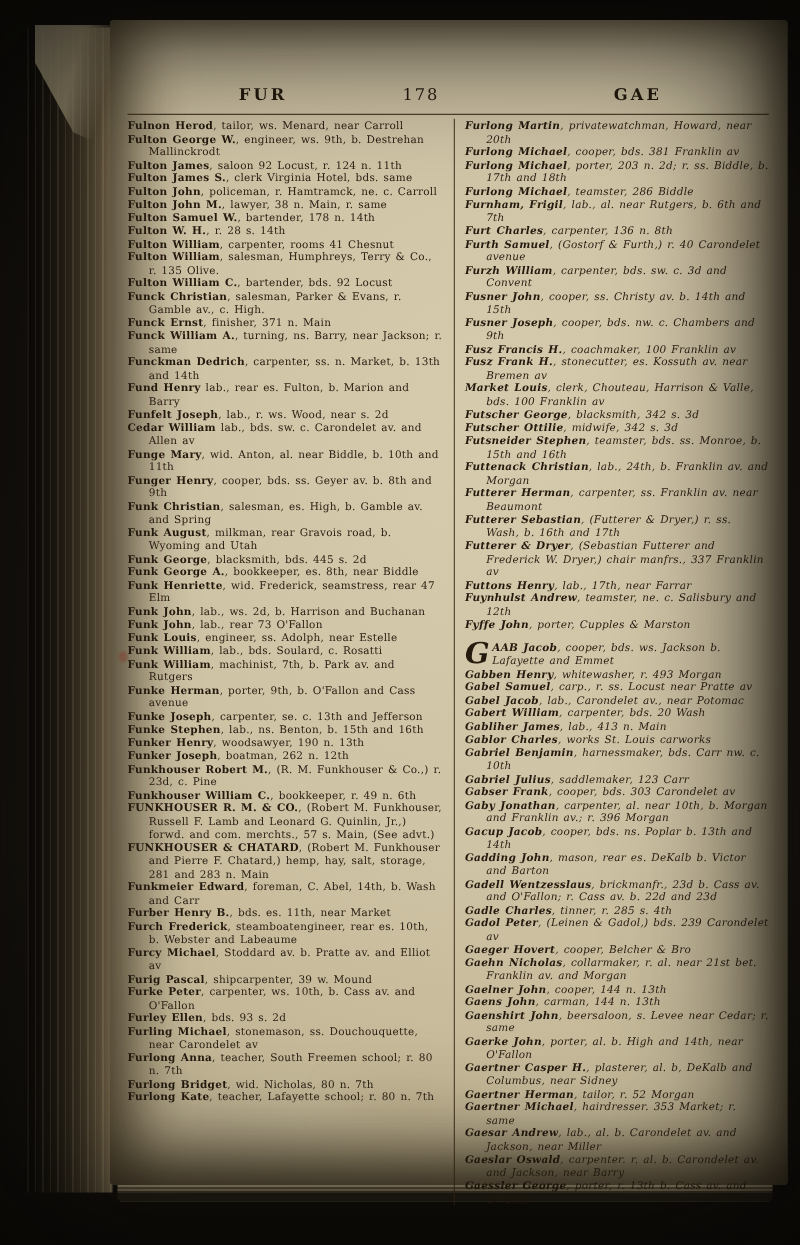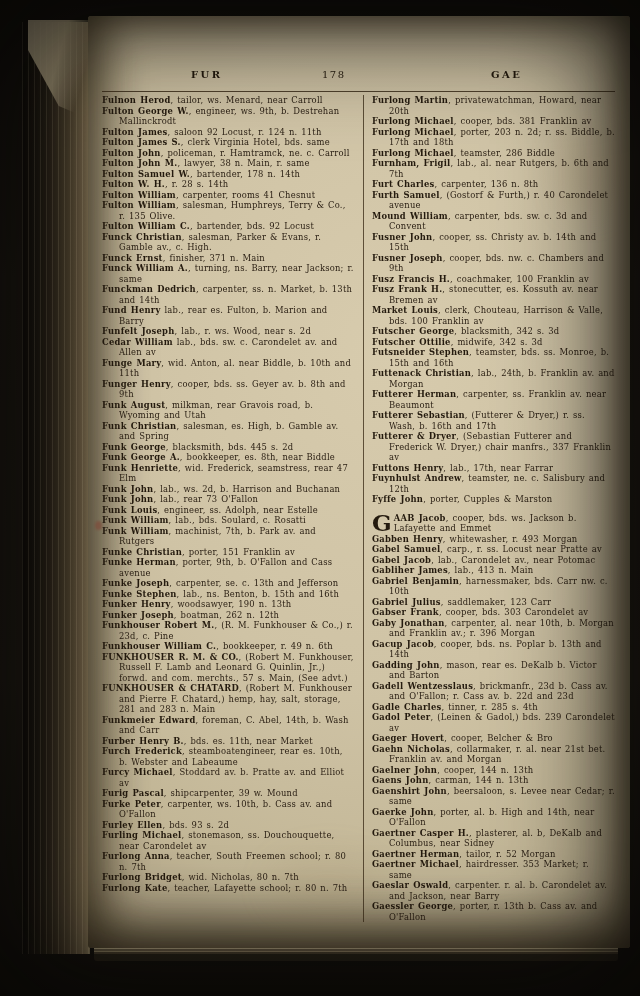--- a/index.html
+++ b/index.html
@@ -34,31 +34,31 @@
   .stain1{position:absolute;left:7px;top:505px;width:7px;height:9px;border-radius:50%;
     background:#8a5340;filter:blur(1px);opacity:.7;}
   .stain2{position:absolute;left:470px;top:110px;width:60px;height:90px;border-radius:50%;
     background:#9d7c4e;filter:blur(18px);opacity:.12;}
   .stain3{position:absolute;left:180px;top:840px;width:120px;height:60px;border-radius:50%;
     background:#8f7448;filter:blur(20px);opacity:.10;}
 
   .content{position:absolute;left:14px;top:0;width:513px;height:932px;}
 
   .header-row{position:absolute;top:53px;left:0;width:513px;height:20px;color:#241a0e;}
-  .hdr{position:absolute;font-size:10px;font-weight:bold;letter-spacing:2.5px;}
+  .hdr{position:absolute;font-size:13px;font-weight:bold;letter-spacing:2.5px;}
   .hdr-left{left:89px;}
   .hdr-center{left:220px;font-weight:normal;letter-spacing:1.5px;}
   .hdr-right{left:389px;}
   .header-rule{position:absolute;top:75px;left:0;width:513px;border-top:1.4px solid rgba(58,44,24,.85);}
 
   .columns{position:absolute;top:79px;left:0;width:513px;display:flex;align-items:flex-start;}
   .col{font-size:8.4px;line-height:10.5px;color:var(--ink);
     letter-spacing:.22px;word-spacing:1px;text-align:left;}
   .col-left{width:256px;}
-  .col-right{width:247px;margin-left:9px;border-left:1px solid rgba(62,47,26,.8);padding-left:8px;}
+  .col-right{width:247px;margin-left:9px;border-left:1px solid rgba(62,47,26,.8);padding-left:8px;font-style:italic;}
 
   .entry{padding-left:17px;text-indent:-17px;}
   .entry.gap{margin-top:8px;}
   .entry.has-drop{padding-left:0;text-indent:0;}
   .nm{font-weight:bold;color:#241a0e;}
   .dropcap{float:left;font-size:23px;line-height:19px;font-weight:bold;
     margin:0 2px 0 0;color:#241a0e;}
 
   .vignette{position:absolute;inset:0;pointer-events:none;
     box-shadow:inset 0 0 110px 30px rgba(8,6,4,.8);}
@@ -101,31 +101,30 @@
             <div class="entry"><span class="nm">Fulton William C.</span>, bartender, bds. 92 Locust</div>
             <div class="entry"><span class="nm">Funck Christian</span>, salesman, Parker &amp; Evans, r. Gamble av., c. High.</div>
             <div class="entry"><span class="nm">Funck Ernst</span>, finisher, 371 n. Main</div>
             <div class="entry"><span class="nm">Funck William A.</span>, turning, ns. Barry, near Jackson; r. same</div>
             <div class="entry"><span class="nm">Funckman Dedrich</span>, carpenter, ss. n. Market, b. 13th and 14th</div>
             <div class="entry"><span class="nm">Fund Henry</span> lab., rear es. Fulton, b. Marion and Barry</div>
             <div class="entry"><span class="nm">Funfelt Joseph</span>, lab., r. ws. Wood, near s. 2d</div>
             <div class="entry"><span class="nm">Cedar William</span> lab., bds. sw. c. Carondelet av. and Allen av</div>
             <div class="entry"><span class="nm">Funge Mary</span>, wid. Anton, al. near Biddle, b. 10th and 11th</div>
             <div class="entry"><span class="nm">Funger Henry</span>, cooper, bds. ss. Geyer av. b. 8th and 9th</div>
+            <div class="entry"><span class="nm">Funk Christian</span>, salesman, es. High, b. Gamble av. and Spring</div>
             <div class="entry"><span class="nm">Funk August</span>, milkman, rear Gravois road, b. Wyoming and Utah</div>
-            <div class="entry"><span class="nm">Funk Christian</span>, salesman, es. High, b. Gamble av. and Spring</div>
             <div class="entry"><span class="nm">Funk George</span>, blacksmith, bds. 445 s. 2d</div>
             <div class="entry"><span class="nm">Funk George A.</span>, bookkeeper, es. 8th, near Biddle</div>
             <div class="entry"><span class="nm">Funk Henriette</span>, wid. Frederick, seamstress, rear 47 Elm</div>
             <div class="entry"><span class="nm">Funk John</span>, lab., ws. 2d, b. Harrison and Buchanan</div>
             <div class="entry"><span class="nm">Funk John</span>, lab., rear 73 O'Fallon</div>
             <div class="entry"><span class="nm">Funk Louis</span>, engineer, ss. Adolph, near Estelle</div>
             <div class="entry"><span class="nm">Funk William</span>, lab., bds. Soulard, c. Rosatti</div>
             <div class="entry"><span class="nm">Funk William</span>, machinist, 7th, b. Park av. and Rutgers</div>
-            <div class="entry"><span class="nm">Funke Christian</span>, porter, 151 Franklin av</div>
             <div class="entry"><span class="nm">Funke Herman</span>, porter, 9th, b. O'Fallon and Cass avenue</div>
             <div class="entry"><span class="nm">Funke Joseph</span>, carpenter, se. c. 13th and Jefferson</div>
             <div class="entry"><span class="nm">Funke Stephen</span>, lab., ns. Benton, b. 15th and 16th</div>
             <div class="entry"><span class="nm">Funker Henry</span>, woodsawyer, 190 n. 13th</div>
             <div class="entry"><span class="nm">Funker Joseph</span>, boatman, 262 n. 12th</div>
             <div class="entry"><span class="nm">Funkhouser Robert M.</span>, (R. M. Funkhouser &amp; Co.,) r. 23d, c. Pine</div>
             <div class="entry"><span class="nm">Funkhouser William C.</span>, bookkeeper, r. 49 n. 6th</div>
             <div class="entry"><span class="nm">FUNKHOUSER R. M. &amp; CO.</span>, (Robert M. Funkhouser, Russell F. Lamb and Leonard G. Quinlin, Jr.,) forwd. and com. merchts., 57 s. Main, (See advt.)</div>
             <div class="entry"><span class="nm">FUNKHOUSER &amp; CHATARD</span>, (Robert M. Funkhouser and Pierre F. Chatard,) hemp, hay, salt, storage, 281 and 283 n. Main</div>
             <div class="entry"><span class="nm">Funkmeier Edward</span>, foreman, C. Abel, 14th, b. Wash and Carr</div>
@@ -141,59 +140,62 @@
             <div class="entry"><span class="nm">Furlong Kate</span>, teacher, Lafayette school; r. 80 n. 7th</div>
           </div>
         <div class="col col-right">
             <div class="entry"><span class="nm">Furlong Martin</span>, privatewatchman, Howard, near 20th</div>
             <div class="entry"><span class="nm">Furlong Michael</span>, cooper, bds. 381 Franklin av</div>
             <div class="entry"><span class="nm">Furlong Michael</span>, porter, 203 n. 2d; r. ss. Biddle, b. 17th and 18th</div>
             <div class="entry"><span class="nm">Furlong Michael</span>, teamster, 286 Biddle</div>
             <div class="entry"><span class="nm">Furnham, Frigil</span>, lab., al. near Rutgers, b. 6th and 7th</div>
             <div class="entry"><span class="nm">Furt Charles</span>, carpenter, 136 n. 8th</div>
             <div class="entry"><span class="nm">Furth Samuel</span>, (Gostorf &amp; Furth,) r. 40 Carondelet avenue</div>
-            <div class="entry"><span class="nm">Mound William</span>, carpenter, bds. sw. c. 3d and Convent</div>
+            <div class="entry"><span class="nm">Furzh William</span>, carpenter, bds. sw. c. 3d and Convent</div>
             <div class="entry"><span class="nm">Fusner John</span>, cooper, ss. Christy av. b. 14th and 15th</div>
             <div class="entry"><span class="nm">Fusner Joseph</span>, cooper, bds. nw. c. Chambers and 9th</div>
             <div class="entry"><span class="nm">Fusz Francis H.</span>, coachmaker, 100 Franklin av</div>
             <div class="entry"><span class="nm">Fusz Frank H.</span>, stonecutter, es. Kossuth av. near Bremen av</div>
             <div class="entry"><span class="nm">Market Louis</span>, clerk, Chouteau, Harrison &amp; Valle, bds. 100 Franklin av</div>
             <div class="entry"><span class="nm">Futscher George</span>, blacksmith, 342 s. 3d</div>
             <div class="entry"><span class="nm">Futscher Ottilie</span>, midwife, 342 s. 3d</div>
             <div class="entry"><span class="nm">Futsneider Stephen</span>, teamster, bds. ss. Monroe, b. 15th and 16th</div>
             <div class="entry"><span class="nm">Futtenack Christian</span>, lab., 24th, b. Franklin av. and Morgan</div>
             <div class="entry"><span class="nm">Futterer Herman</span>, carpenter, ss. Franklin av. near Beaumont</div>
             <div class="entry"><span class="nm">Futterer Sebastian</span>, (Futterer &amp; Dryer,) r. ss. Wash, b. 16th and 17th</div>
             <div class="entry"><span class="nm">Futterer &amp; Dryer</span>, (Sebastian Futterer and Frederick W. Dryer,) chair manfrs., 337 Franklin av</div>
             <div class="entry"><span class="nm">Futtons Henry</span>, lab., 17th, near Farrar</div>
             <div class="entry"><span class="nm">Fuynhulst Andrew</span>, teamster, ne. c. Salisbury and 12th</div>
             <div class="entry"><span class="nm">Fyffe John</span>, porter, Cupples &amp; Marston</div>
             <div class="entry has-drop gap"><span class="dropcap">G</span><span class="nm">AAB Jacob</span>, cooper, bds. ws. Jackson b. Lafayette and Emmet</div>
             <div class="entry"><span class="nm">Gabben Henry</span>, whitewasher, r. 493 Morgan</div>
             <div class="entry"><span class="nm">Gabel Samuel</span>, carp., r. ss. Locust near Pratte av</div>
             <div class="entry"><span class="nm">Gabel Jacob</span>, lab., Carondelet av., near Potomac</div>
+            <div class="entry"><span class="nm">Gabert William</span>, carpenter, bds. 20 Wash</div>
             <div class="entry"><span class="nm">Gabliher James</span>, lab., 413 n. Main</div>
+            <div class="entry"><span class="nm">Gablor Charles</span>, works St. Louis carworks</div>
             <div class="entry"><span class="nm">Gabriel Benjamin</span>, harnessmaker, bds. Carr nw. c. 10th</div>
             <div class="entry"><span class="nm">Gabriel Julius</span>, saddlemaker, 123 Carr</div>
             <div class="entry"><span class="nm">Gabser Frank</span>, cooper, bds. 303 Carondelet av</div>
             <div class="entry"><span class="nm">Gaby Jonathan</span>, carpenter, al. near 10th, b. Morgan and Franklin av.; r. 396 Morgan</div>
             <div class="entry"><span class="nm">Gacup Jacob</span>, cooper, bds. ns. Poplar b. 13th and 14th</div>
             <div class="entry"><span class="nm">Gadding John</span>, mason, rear es. DeKalb b. Victor and Barton</div>
             <div class="entry"><span class="nm">Gadell Wentzesslaus</span>, brickmanfr., 23d b. Cass av. and O'Fallon; r. Cass av. b. 22d and 23d</div>
             <div class="entry"><span class="nm">Gadle Charles</span>, tinner, r. 285 s. 4th</div>
             <div class="entry"><span class="nm">Gadol Peter</span>, (Leinen &amp; Gadol,) bds. 239 Carondelet av</div>
             <div class="entry"><span class="nm">Gaeger Hovert</span>, cooper, Belcher &amp; Bro</div>
             <div class="entry"><span class="nm">Gaehn Nicholas</span>, collarmaker, r. al. near 21st bet. Franklin av. and Morgan</div>
             <div class="entry"><span class="nm">Gaelner John</span>, cooper, 144 n. 13th</div>
             <div class="entry"><span class="nm">Gaens John</span>, carman, 144 n. 13th</div>
             <div class="entry"><span class="nm">Gaenshirt John</span>, beersaloon, s. Levee near Cedar; r. same</div>
             <div class="entry"><span class="nm">Gaerke John</span>, porter, al. b. High and 14th, near O'Fallon</div>
             <div class="entry"><span class="nm">Gaertner Casper H.</span>, plasterer, al. b, DeKalb and Columbus, near Sidney</div>
             <div class="entry"><span class="nm">Gaertner Herman</span>, tailor, r. 52 Morgan</div>
             <div class="entry"><span class="nm">Gaertner Michael</span>, hairdresser. 353 Market; r. same</div>
+            <div class="entry"><span class="nm">Gaesar Andrew</span>, lab., al. b. Carondelet av. and Jackson, near Miller</div>
             <div class="entry"><span class="nm">Gaeslar Oswald</span>, carpenter. r. al. b. Carondelet av. and Jackson, near Barry</div>
             <div class="entry"><span class="nm">Gaessler George</span>, porter, r. 13th b. Cass av. and O'Fallon</div>
           </div>
       </div>
     </div>
   </div>
 
   <div class="vignette"></div>
 </div>
 

